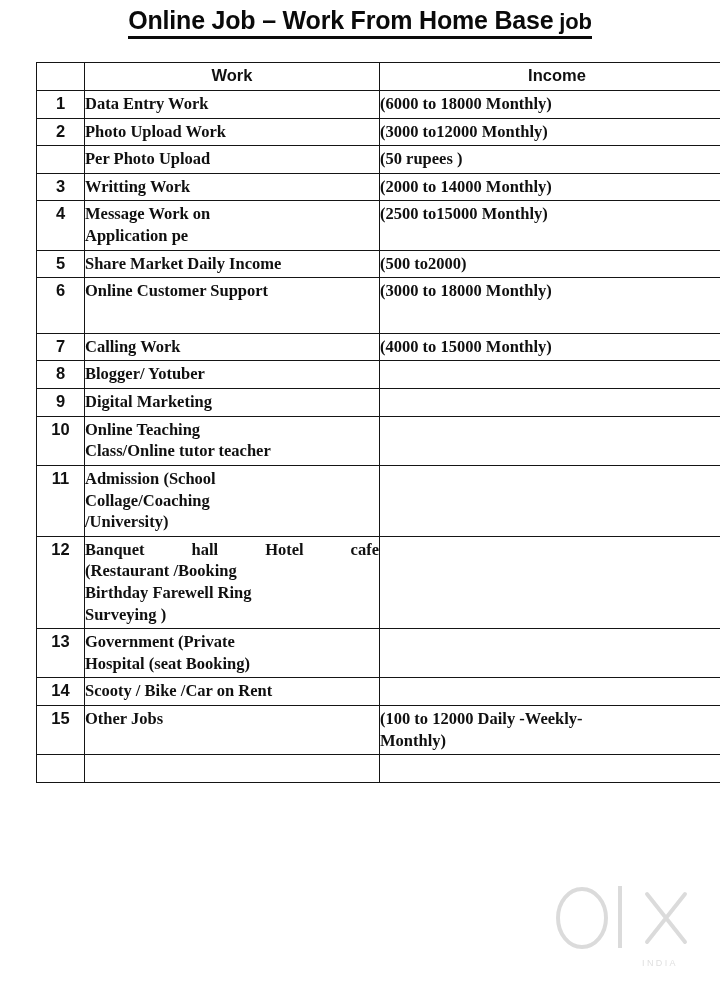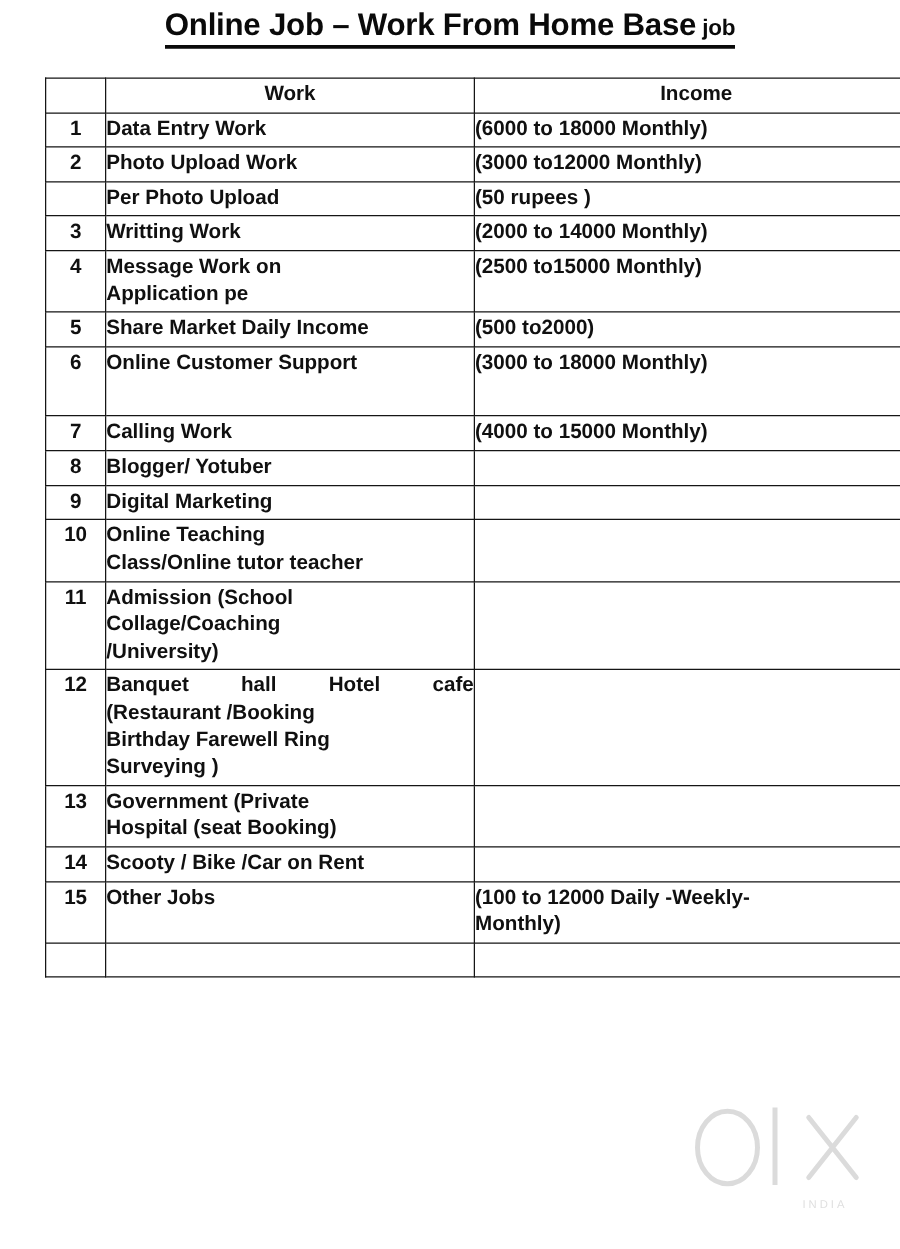--- a/index.html
+++ b/index.html
@@ -50,21 +50,21 @@
     font-weight: bold;
     font-size: 25px;
     letter-spacing: -0.2px;
     line-height: 1.2;
     border-bottom: 3px solid #0a0a0a;
     padding-bottom: 1px;
     color: #0a0a0a;
     white-space: nowrap;
   }
   .title .small {
-    font-size: 18px;
+    font-size: 22px;
   }
 
   
   .table-wrap {
     position: relative;
     z-index: 2;
     margin: 19px 10px 0 12px;
     padding-left: 24px;
   }
   table.jobs {
@@ -103,21 +103,21 @@
   .hdr {
     text-align: center;
     font-size: 18px;
     padding-top: 4px;
     padding-bottom: 5px;
   }
   .justify {
     text-align: justify;
     text-align-last: justify;
   }
-  .line { display: block; }
+  .line { display: block; font-family: Liberation Serif, serif; }
 </style>
 </head>
 <body>
 
 <div class="page">
 
   <div class="watermark">
     <svg viewBox="0 0 150 104" width="150" height="104" aria-hidden="true">
       <g fill="none" stroke="#d8d8d8" stroke-width="4">
         <ellipse cx="30" cy="42" rx="24" ry="29"></ellipse>

